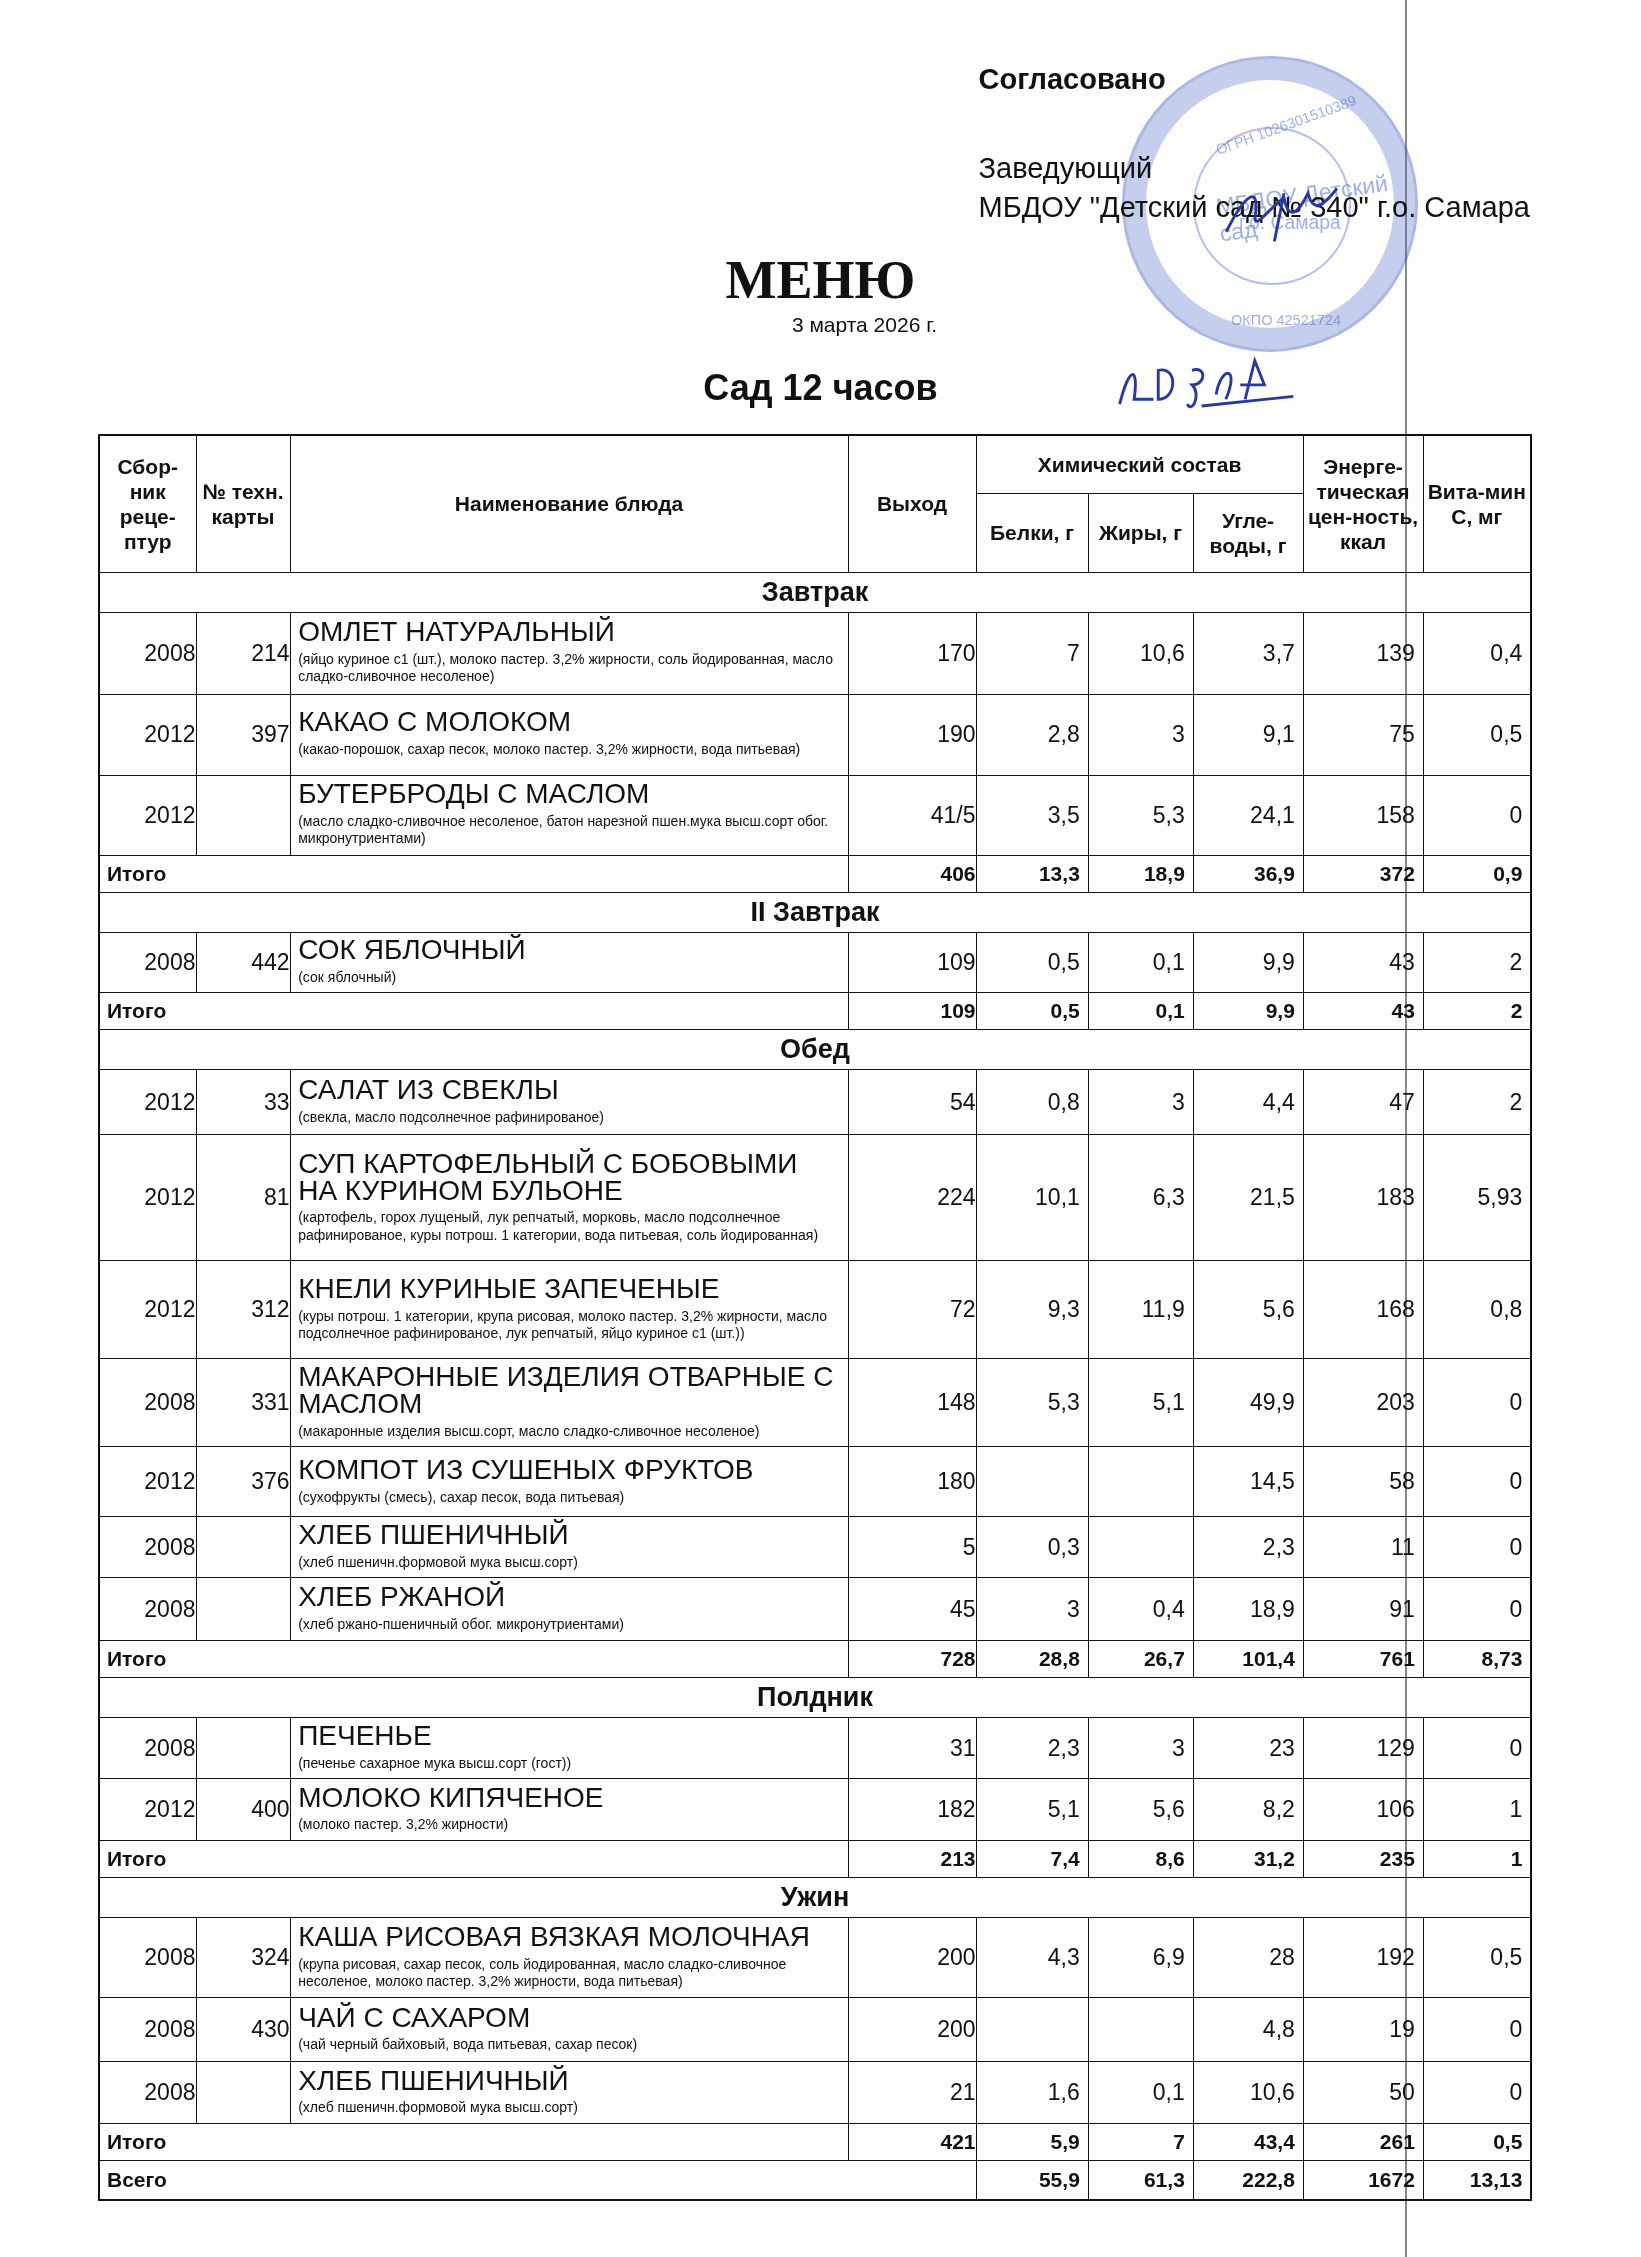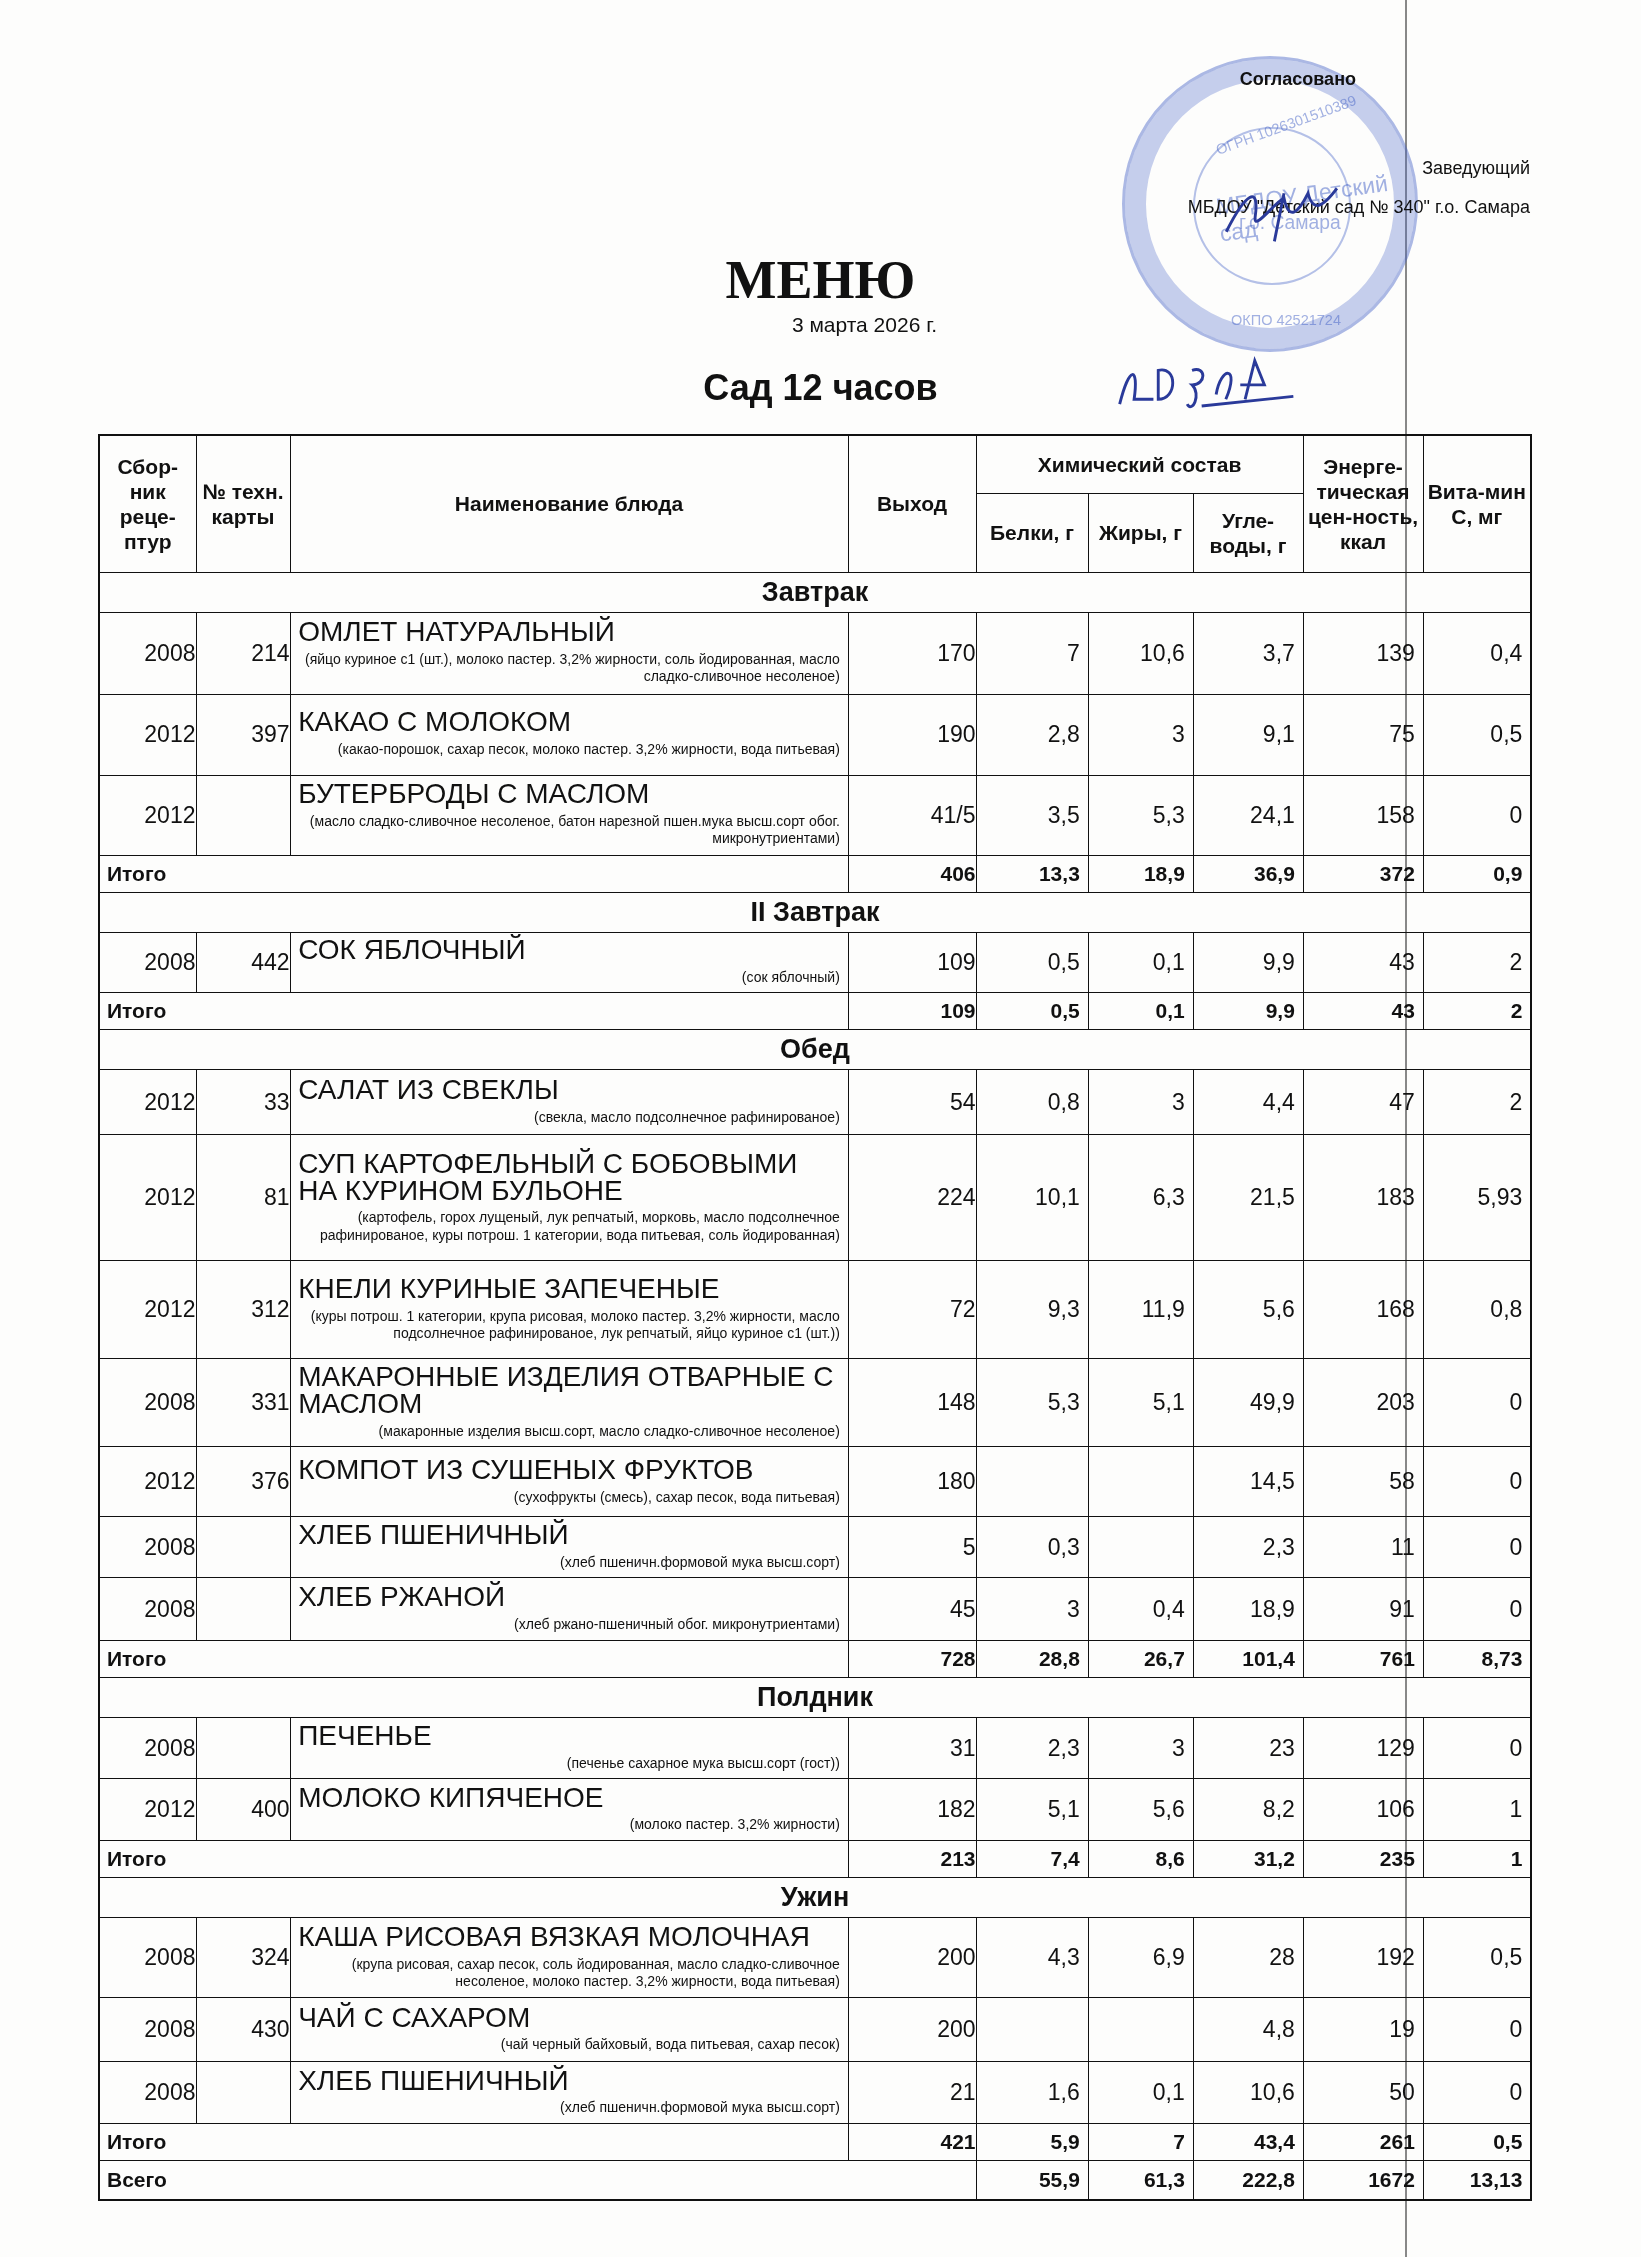--- a/index.html
+++ b/index.html
@@ -6,22 +6,22 @@
   body {
     width: 1641px; height: 2257px; position: relative; overflow: hidden;
     background: #fdfdfc; color: #111;
     font-family: "Liberation Sans", sans-serif;
   }
   .scan-line {
     position: absolute; left: 1405px; top: 0; width: 1.9px; height: 2257px;
     background: rgba(40,40,40,0.55);
   }
   .approval {
-    position: absolute; right: 111px; top: 60px; text-align: right;
-    font-size: 18px; line-height: 39px;
+    position: absolute; right: 111px; top: 60px; 
+    font-size: 29px; line-height: 39px;
   }
   .approval .agreed { font-weight: bold; margin-right: 174px; }
   .approval .line1 { margin-top: 50px; }
   .approval .sign-line {
     display: inline-block; width: 164px; border-bottom: 1.9px solid #222;
     margin-right: 7.7px; vertical-align: baseline; height: 23px;
   }
   .stamp {
     position: absolute; left: 1122px; top: 56px; width: 290px; height: 290px;
     border-radius: 50%; border: 3.9px solid rgba(70,100,200,0.45);
@@ -57,21 +57,21 @@
     border: 2.9px solid #111;
   }
   .menu-table td, .menu-table th {
     border: 1.9px solid #111; padding: 0; vertical-align: middle;
   }
   .menu-table th { font-weight: bold; font-size: 21px; line-height: 25px; text-align: center; }
   .menu-table td.num { text-align: right; font-size: 23px; padding-right: 7.7px; }
   .menu-table td.c { text-align: right; font-size: 23px; }
   .menu-table td.dish { padding: 3.9px 7.7px 5.8px 7.7px; }
   .dish .dname { font-size: 28px; line-height: 27px; text-transform: none; display: block; }
-  .dish .ingr { font-size: 14px; line-height: 17.4px; display: block; margin-top: 5.8px; text-align: right; }
+  .dish .ingr { font-size: 14px; line-height: 17.4px; display: block; margin-top: 5.8px; }
   tr.section td {
     text-align: center; font-weight: bold; font-size: 27px;
   }
   tr.total td { font-weight: bold; font-size: 21px; }
   tr.total td.lbl { text-align: left; padding-left: 7px; }
   tr.total td.num, tr.total td.c { font-size: 21px; }
 </style>
 </head>
 <body>
 

